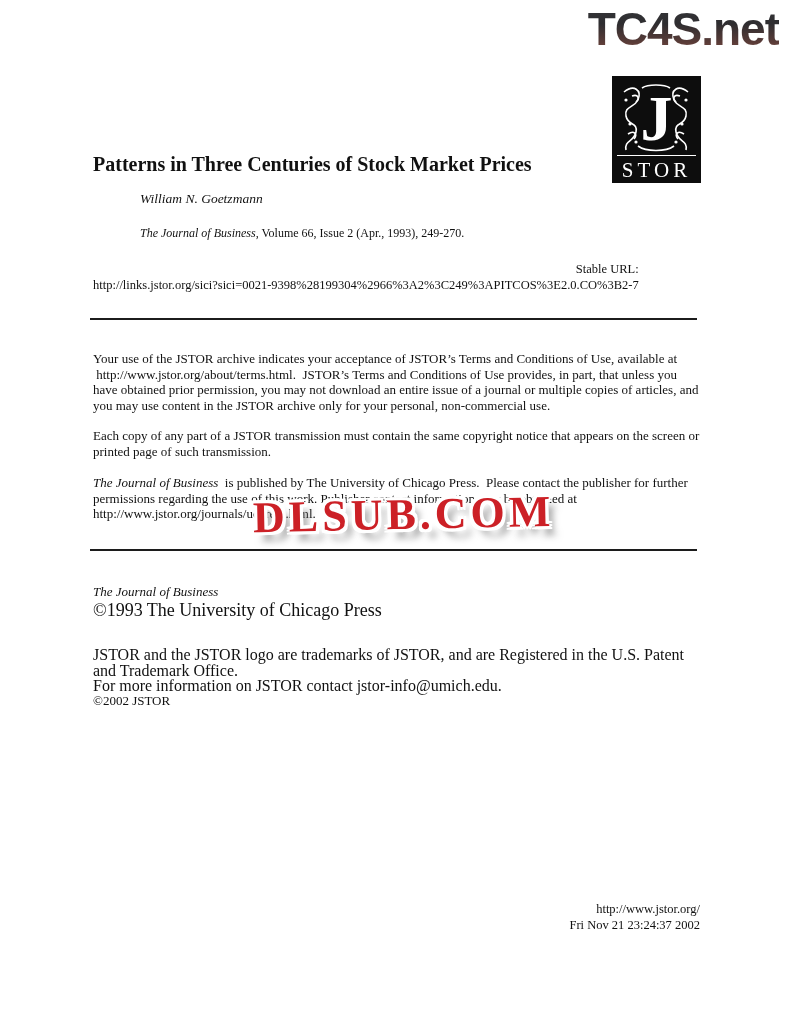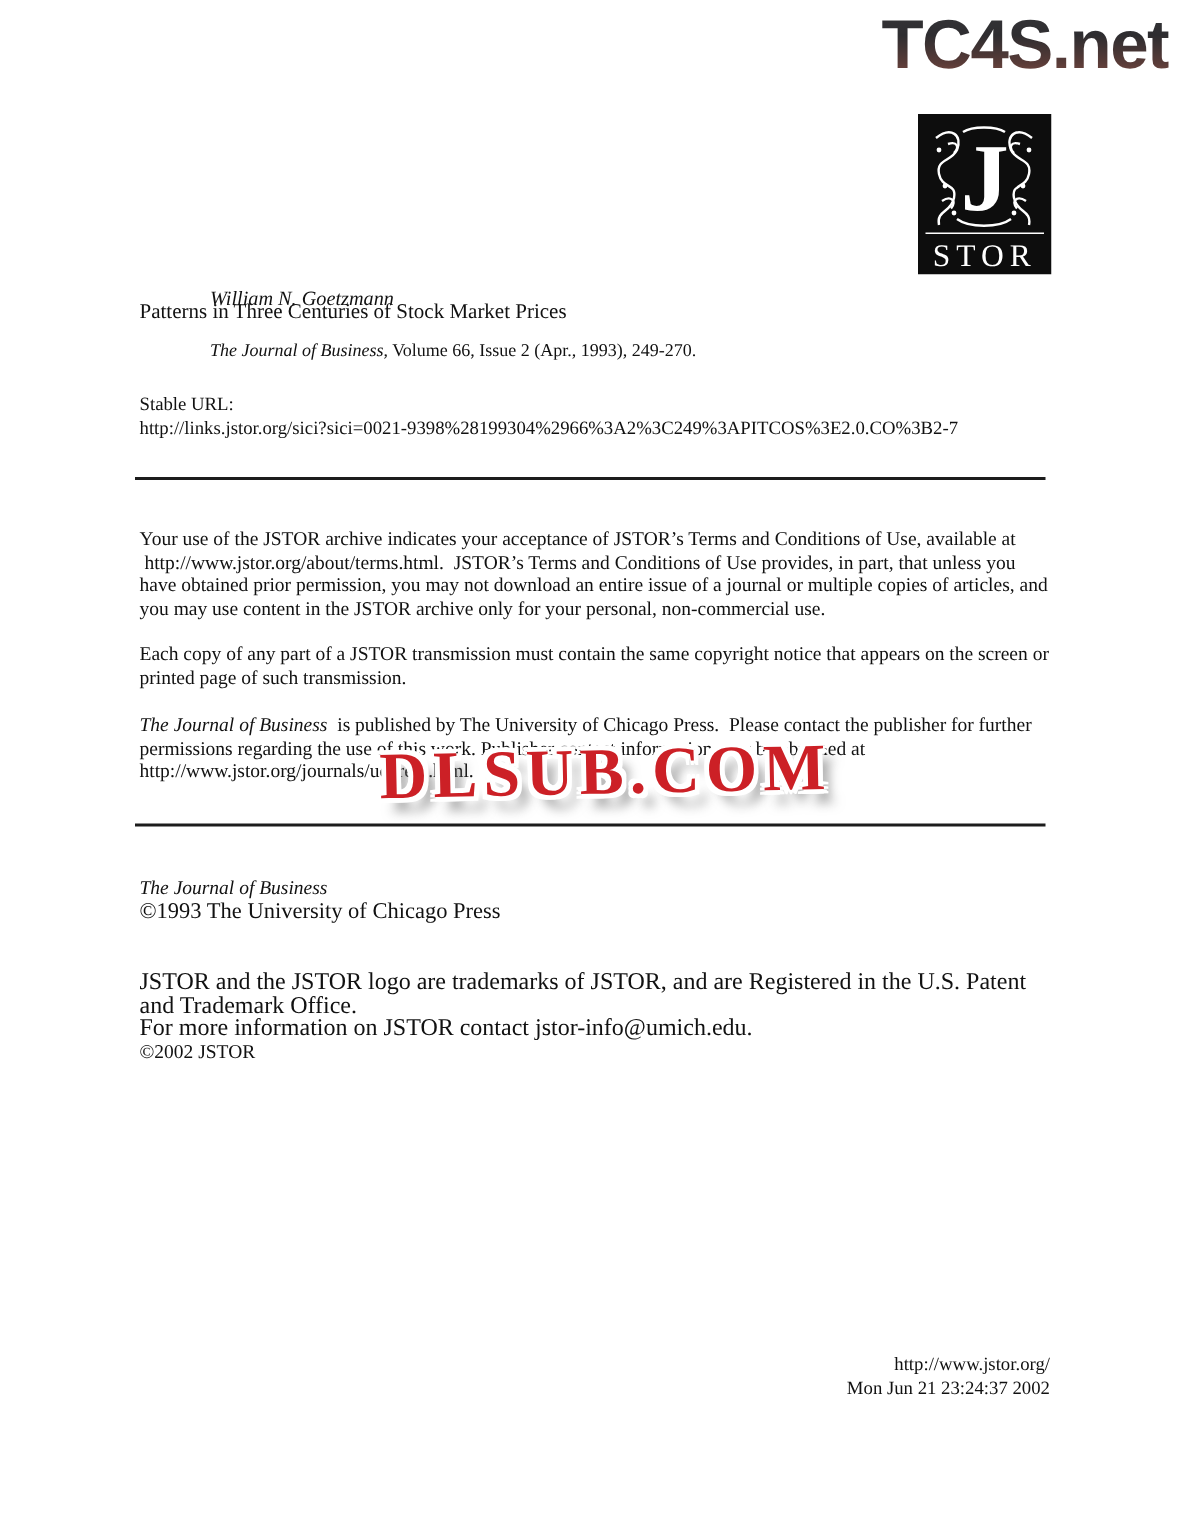--- a/index.html
+++ b/index.html
@@ -12,39 +12,39 @@
     font-family:"Liberation Sans",sans-serif;
     font-weight:bold;font-size:46px;letter-spacing:-1px;
     background:linear-gradient(to bottom,#37373a 0%,#2e2d30 40%,#5a3c38 75%,#8a5148 100%);
     -webkit-background-clip:text;background-clip:text;color:transparent;
   }
 
   
   .jstor-logo{top:76px;left:612px;}
 
   
-  .title{top:153px;left:93px;font-size:14px;font-weight:normal;margin-top:48px;}
+  .title{top:153px;left:93px;font-size:20px;font-weight:bold;}
   .author{top:191px;left:140px;font-size:13.5px;font-style:italic;}
   .citation{top:226px;left:140px;font-size:12px;}
   .citation .ital{font-style:italic;}
 
-  .stable-url{top:261px;left:93px;font-size:12.5px;line-height:16px;white-space:pre-wrap;}
+  .stable-url{top:261px;left:93px;font-size:12.5px;line-height:16px;white-space:pre-wrap;text-align:right;}
 
   .rule{left:90px;width:607px;height:2px;background:#1c1c1c;}
   .rule1{top:318px;}
   .rule2{top:549px;}
 
   .para{left:93px;width:618px;font-size:13px;line-height:15.5px;white-space:pre-wrap;}
   .p1{top:351px;}
   .p2{top:428px;}
   .p3{top:475px;}
   .p3 .ital{font-style:italic;}
 
   .colophon-journal{top:584px;left:93px;font-size:13px;font-style:italic;}
-  .colophon-1993{top:600px;left:93px;font-size:15px;}
+  .colophon-1993{top:600px;left:93px;font-size:18px;}
   .trademark{top:647px;left:93px;width:618px;font-size:16px;line-height:15.5px;white-space:pre-wrap;}
   .c2002{top:693px;left:93px;font-size:13px;}
 
   .footer{top:901px;right:91px;font-size:12.5px;line-height:16px;text-align:right;white-space:pre-wrap;}
 
   
   .stamp{
     top:489px;left:253px;
     font-family:"Liberation Serif",serif;font-weight:bold;
     font-size:44px;letter-spacing:4px;color:#cc2026;
@@ -126,15 +126,15 @@
 
 <div class="abs rule rule2"></div>
 
 <div class="abs colophon-journal">The Journal of Business</div>
 <div class="abs colophon-1993">©1993 The University of Chicago Press</div>
 <div class="abs trademark">JSTOR and the JSTOR logo are trademarks of JSTOR, and are Registered in the U.S. Patent and Trademark Office.
 For more information on JSTOR contact jstor-info@umich.edu.</div>
 <div class="abs c2002">©2002 JSTOR</div>
 
 <div class="abs footer">http://www.jstor.org/
-Mon Jun 21 23:24:37 2002</div>
+Fri Nov 21 23:24:37 2002</div>
 
 <div class="abs traders">TradersXtreme.com</div>
 
 </body></html>

